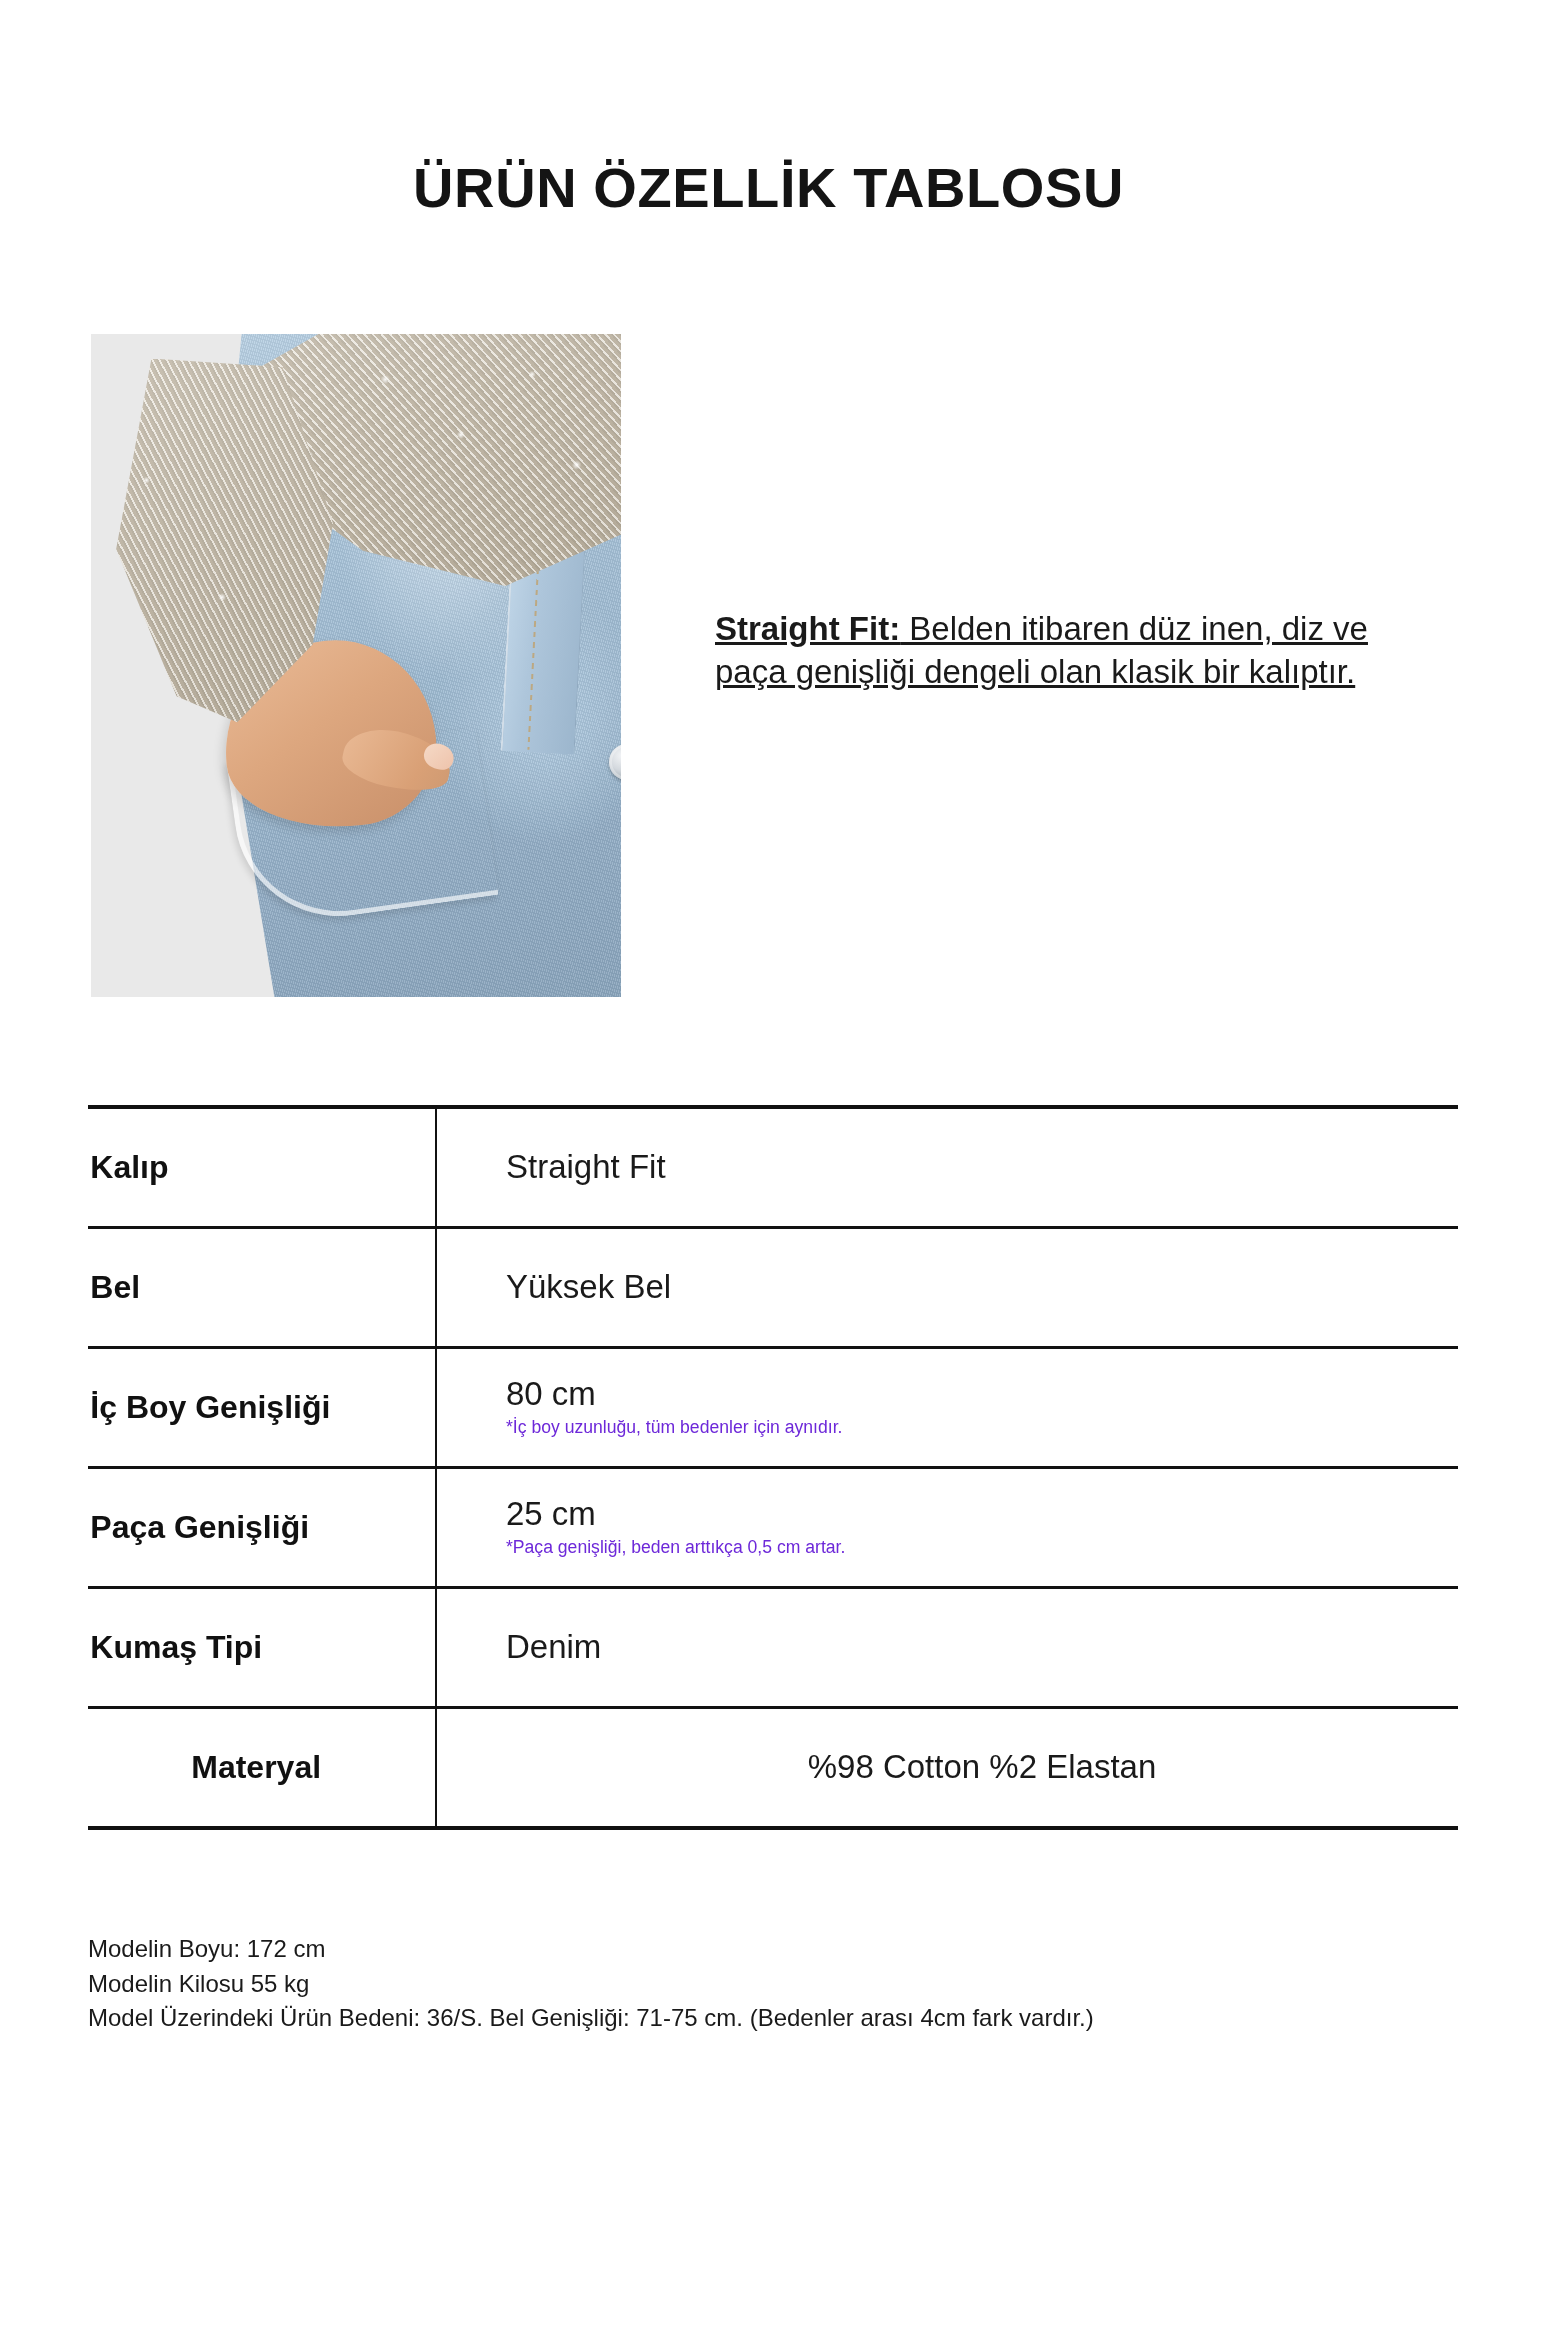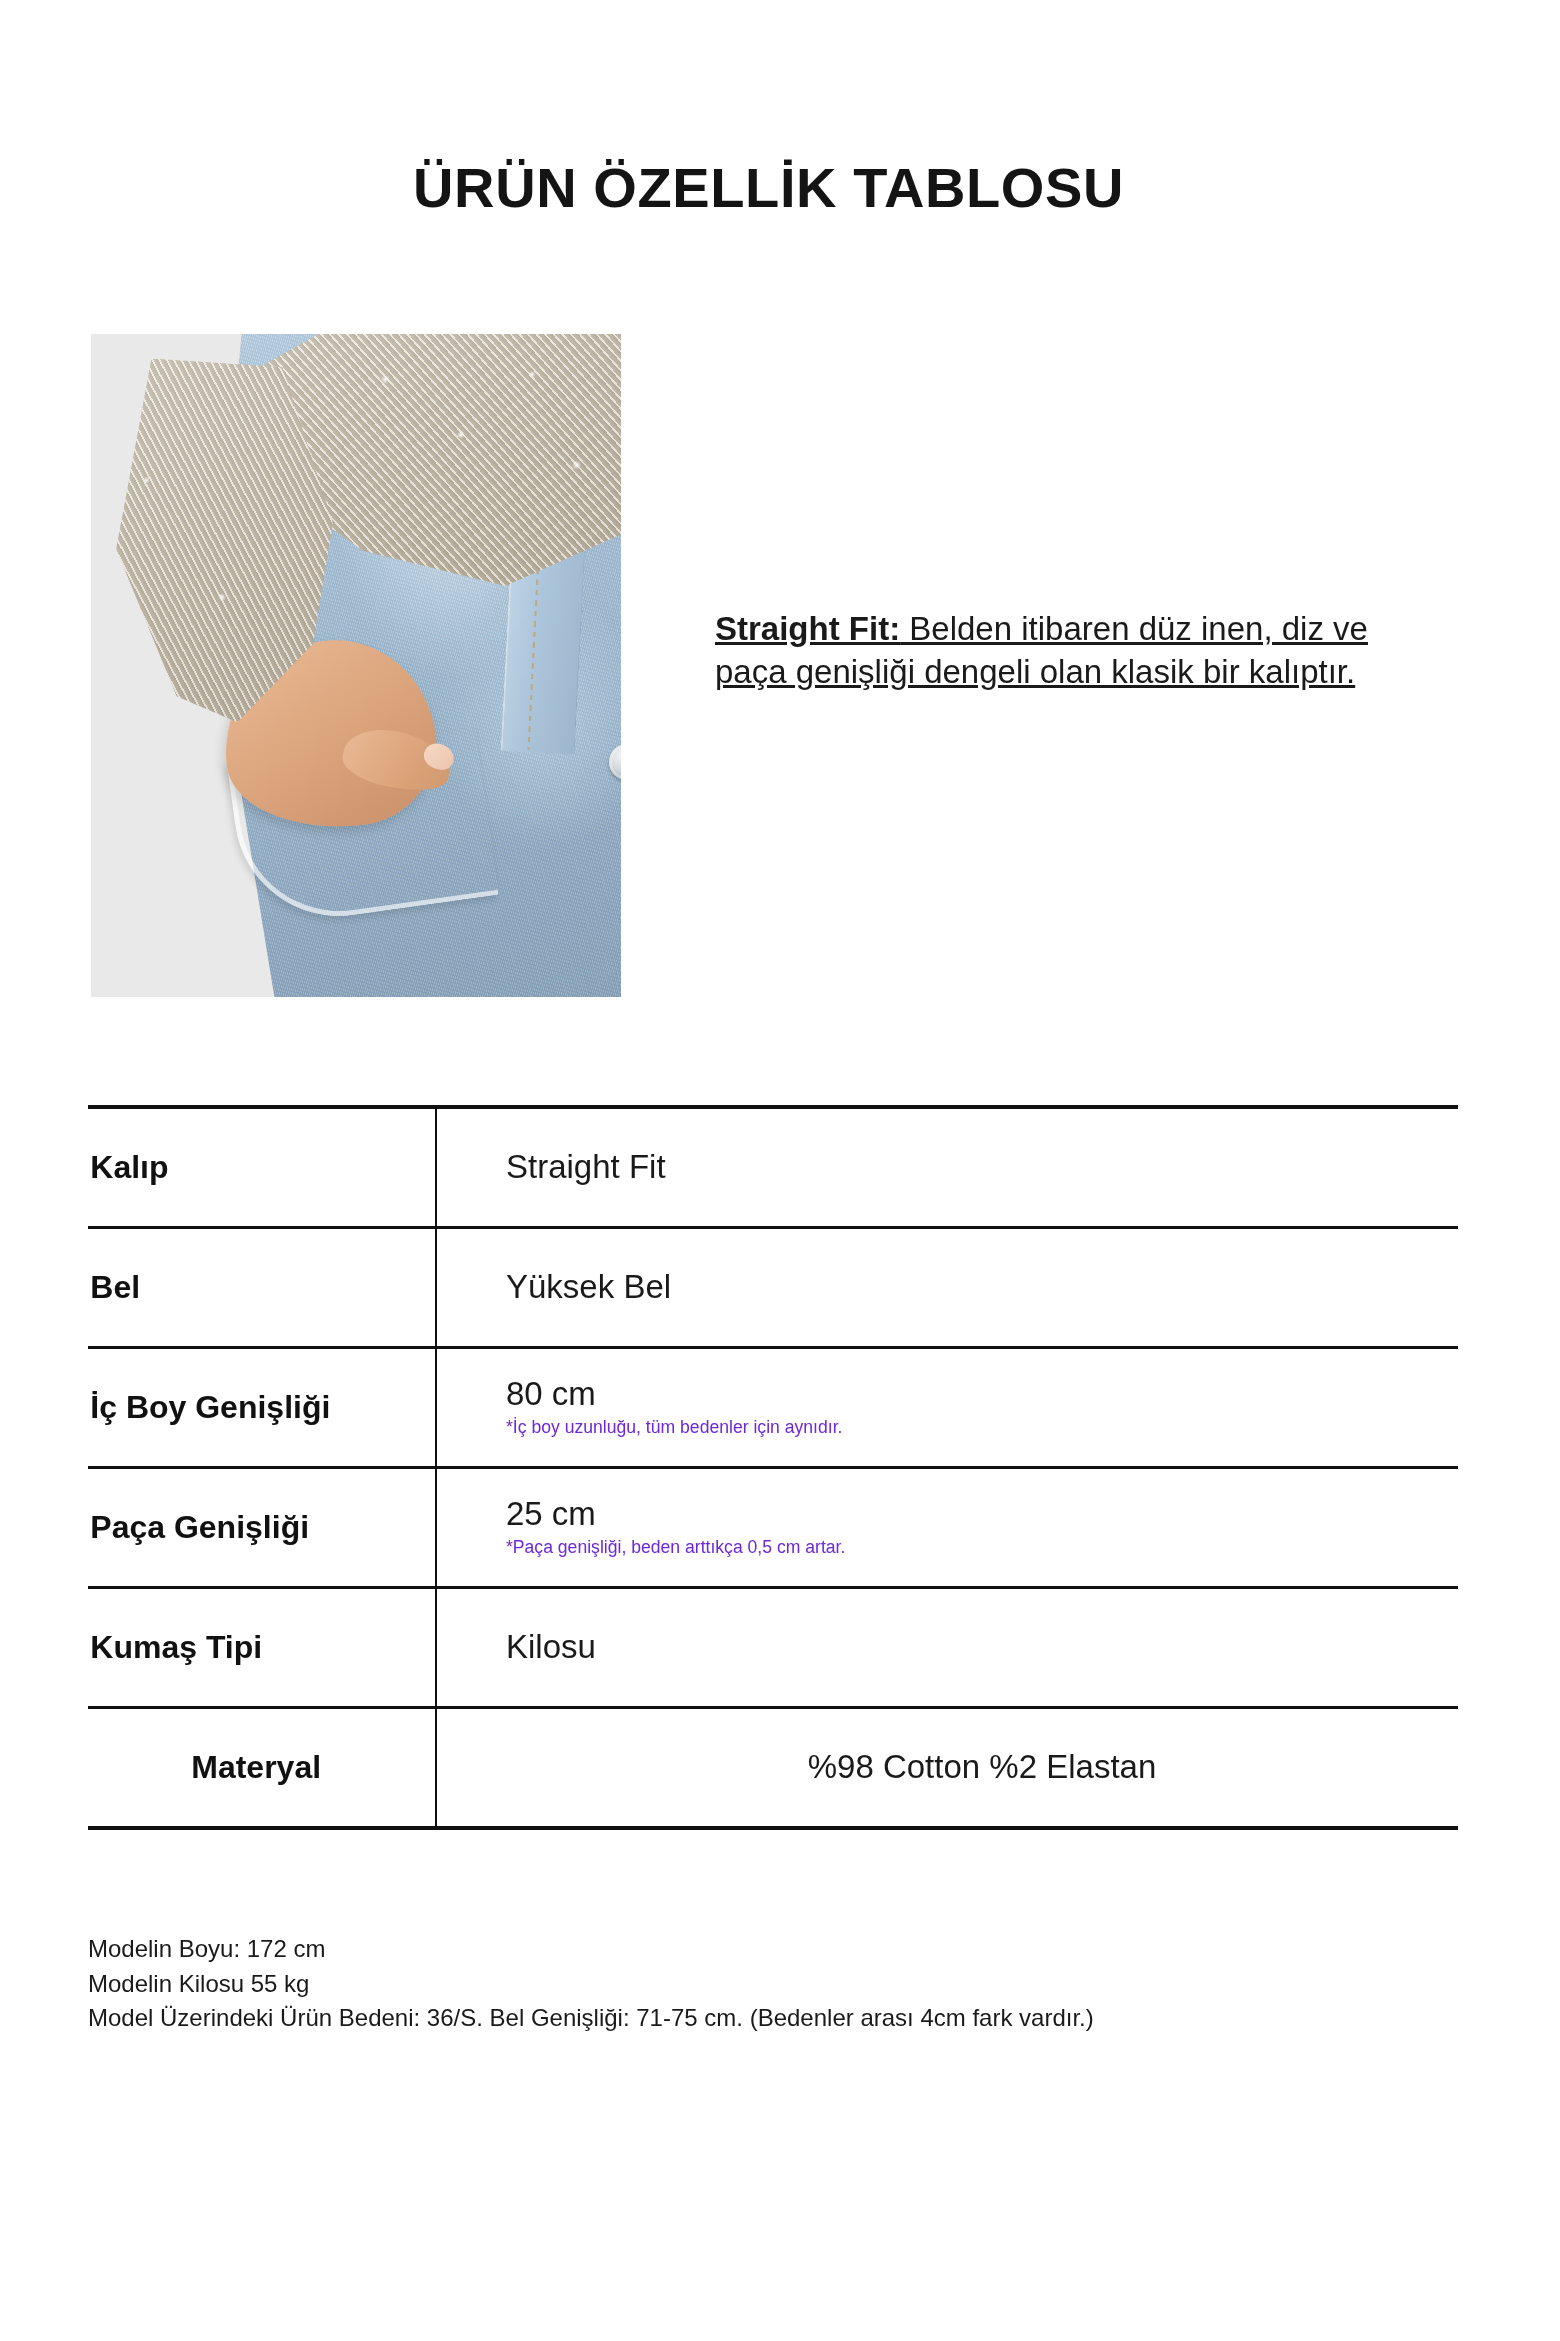--- a/index.html
+++ b/index.html
@@ -353,21 +353,21 @@
     <tr>
       <td class="cell-label">Paça Genişliği</td>
       <td class="cell-value">
         <span class="value-main">25 cm</span>
         <span class="value-note">*Paça genişliği, beden arttıkça 0,5 cm artar.</span>
       </td>
     </tr>
     <tr>
       <td class="cell-label">Kumaş Tipi</td>
       <td class="cell-value">
-        <span class="value-main">Kilosu</span>
+        <span class="value-main">Denim</span>
       </td>
     </tr>
     <tr>
       <td class="cell-label">Materyal</td>
       <td class="cell-value">
         <span class="value-main">%98 Cotton %2 Elastan</span>
       </td>
     </tr>
   </tbody>
 </table>

